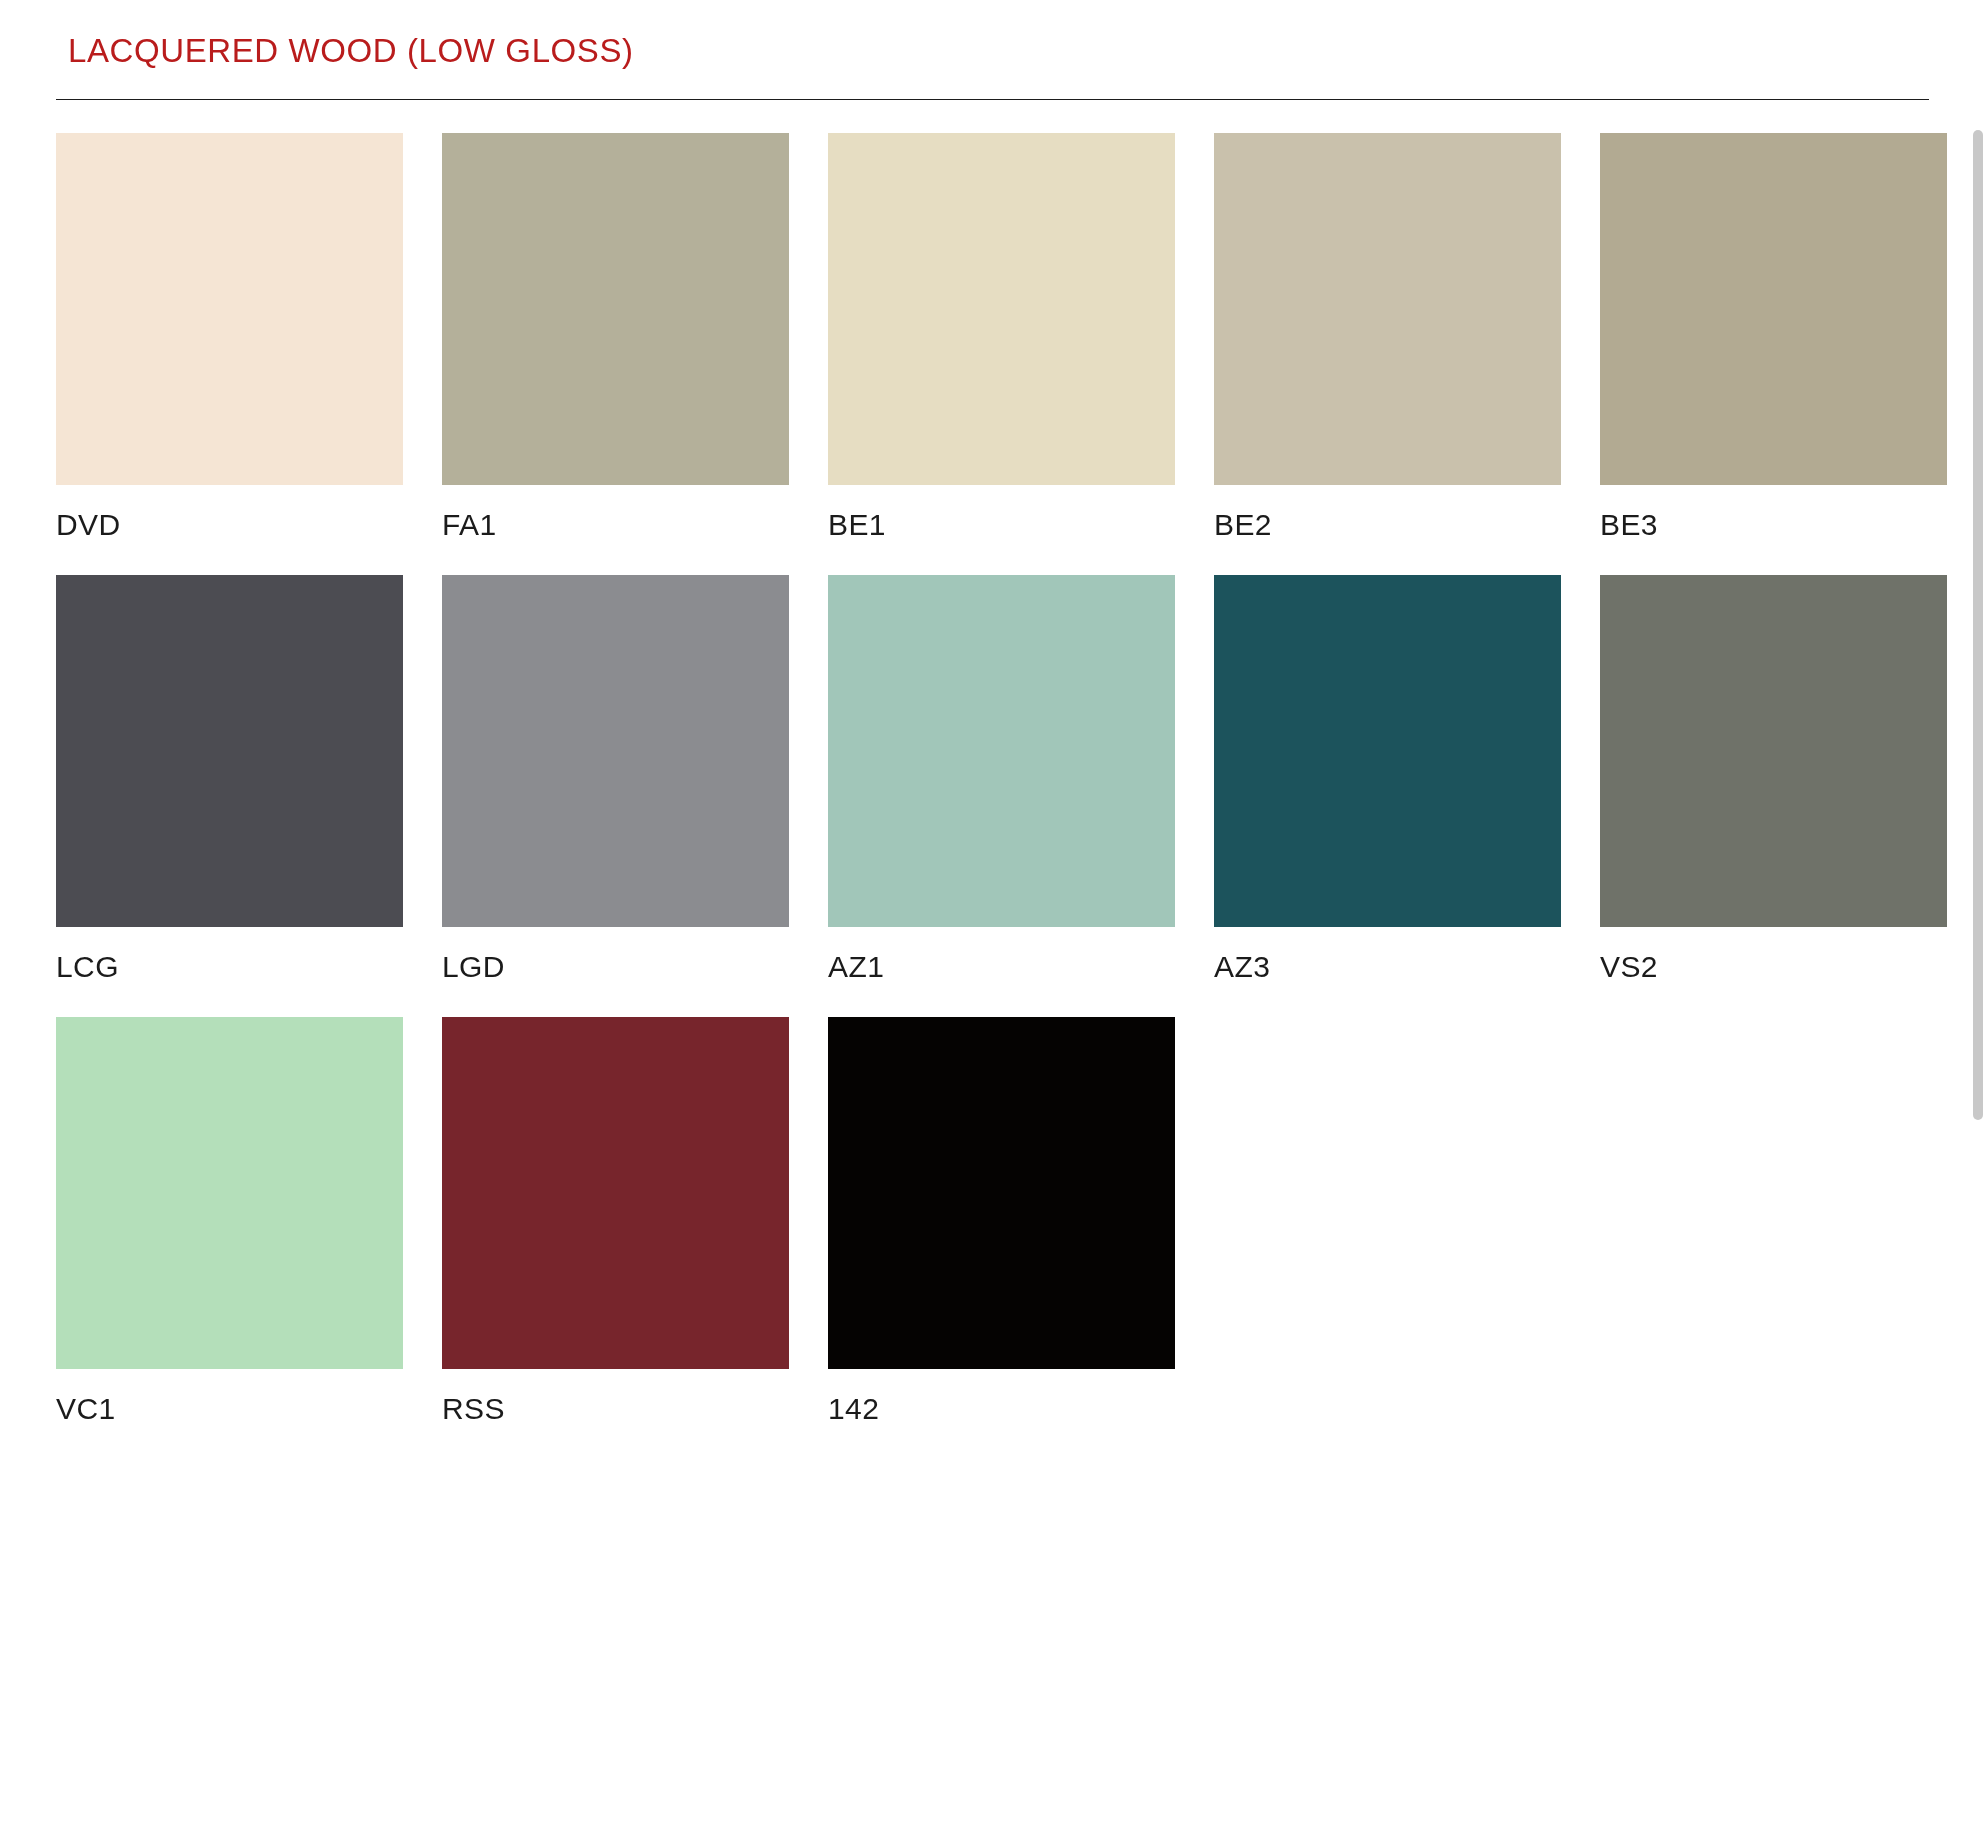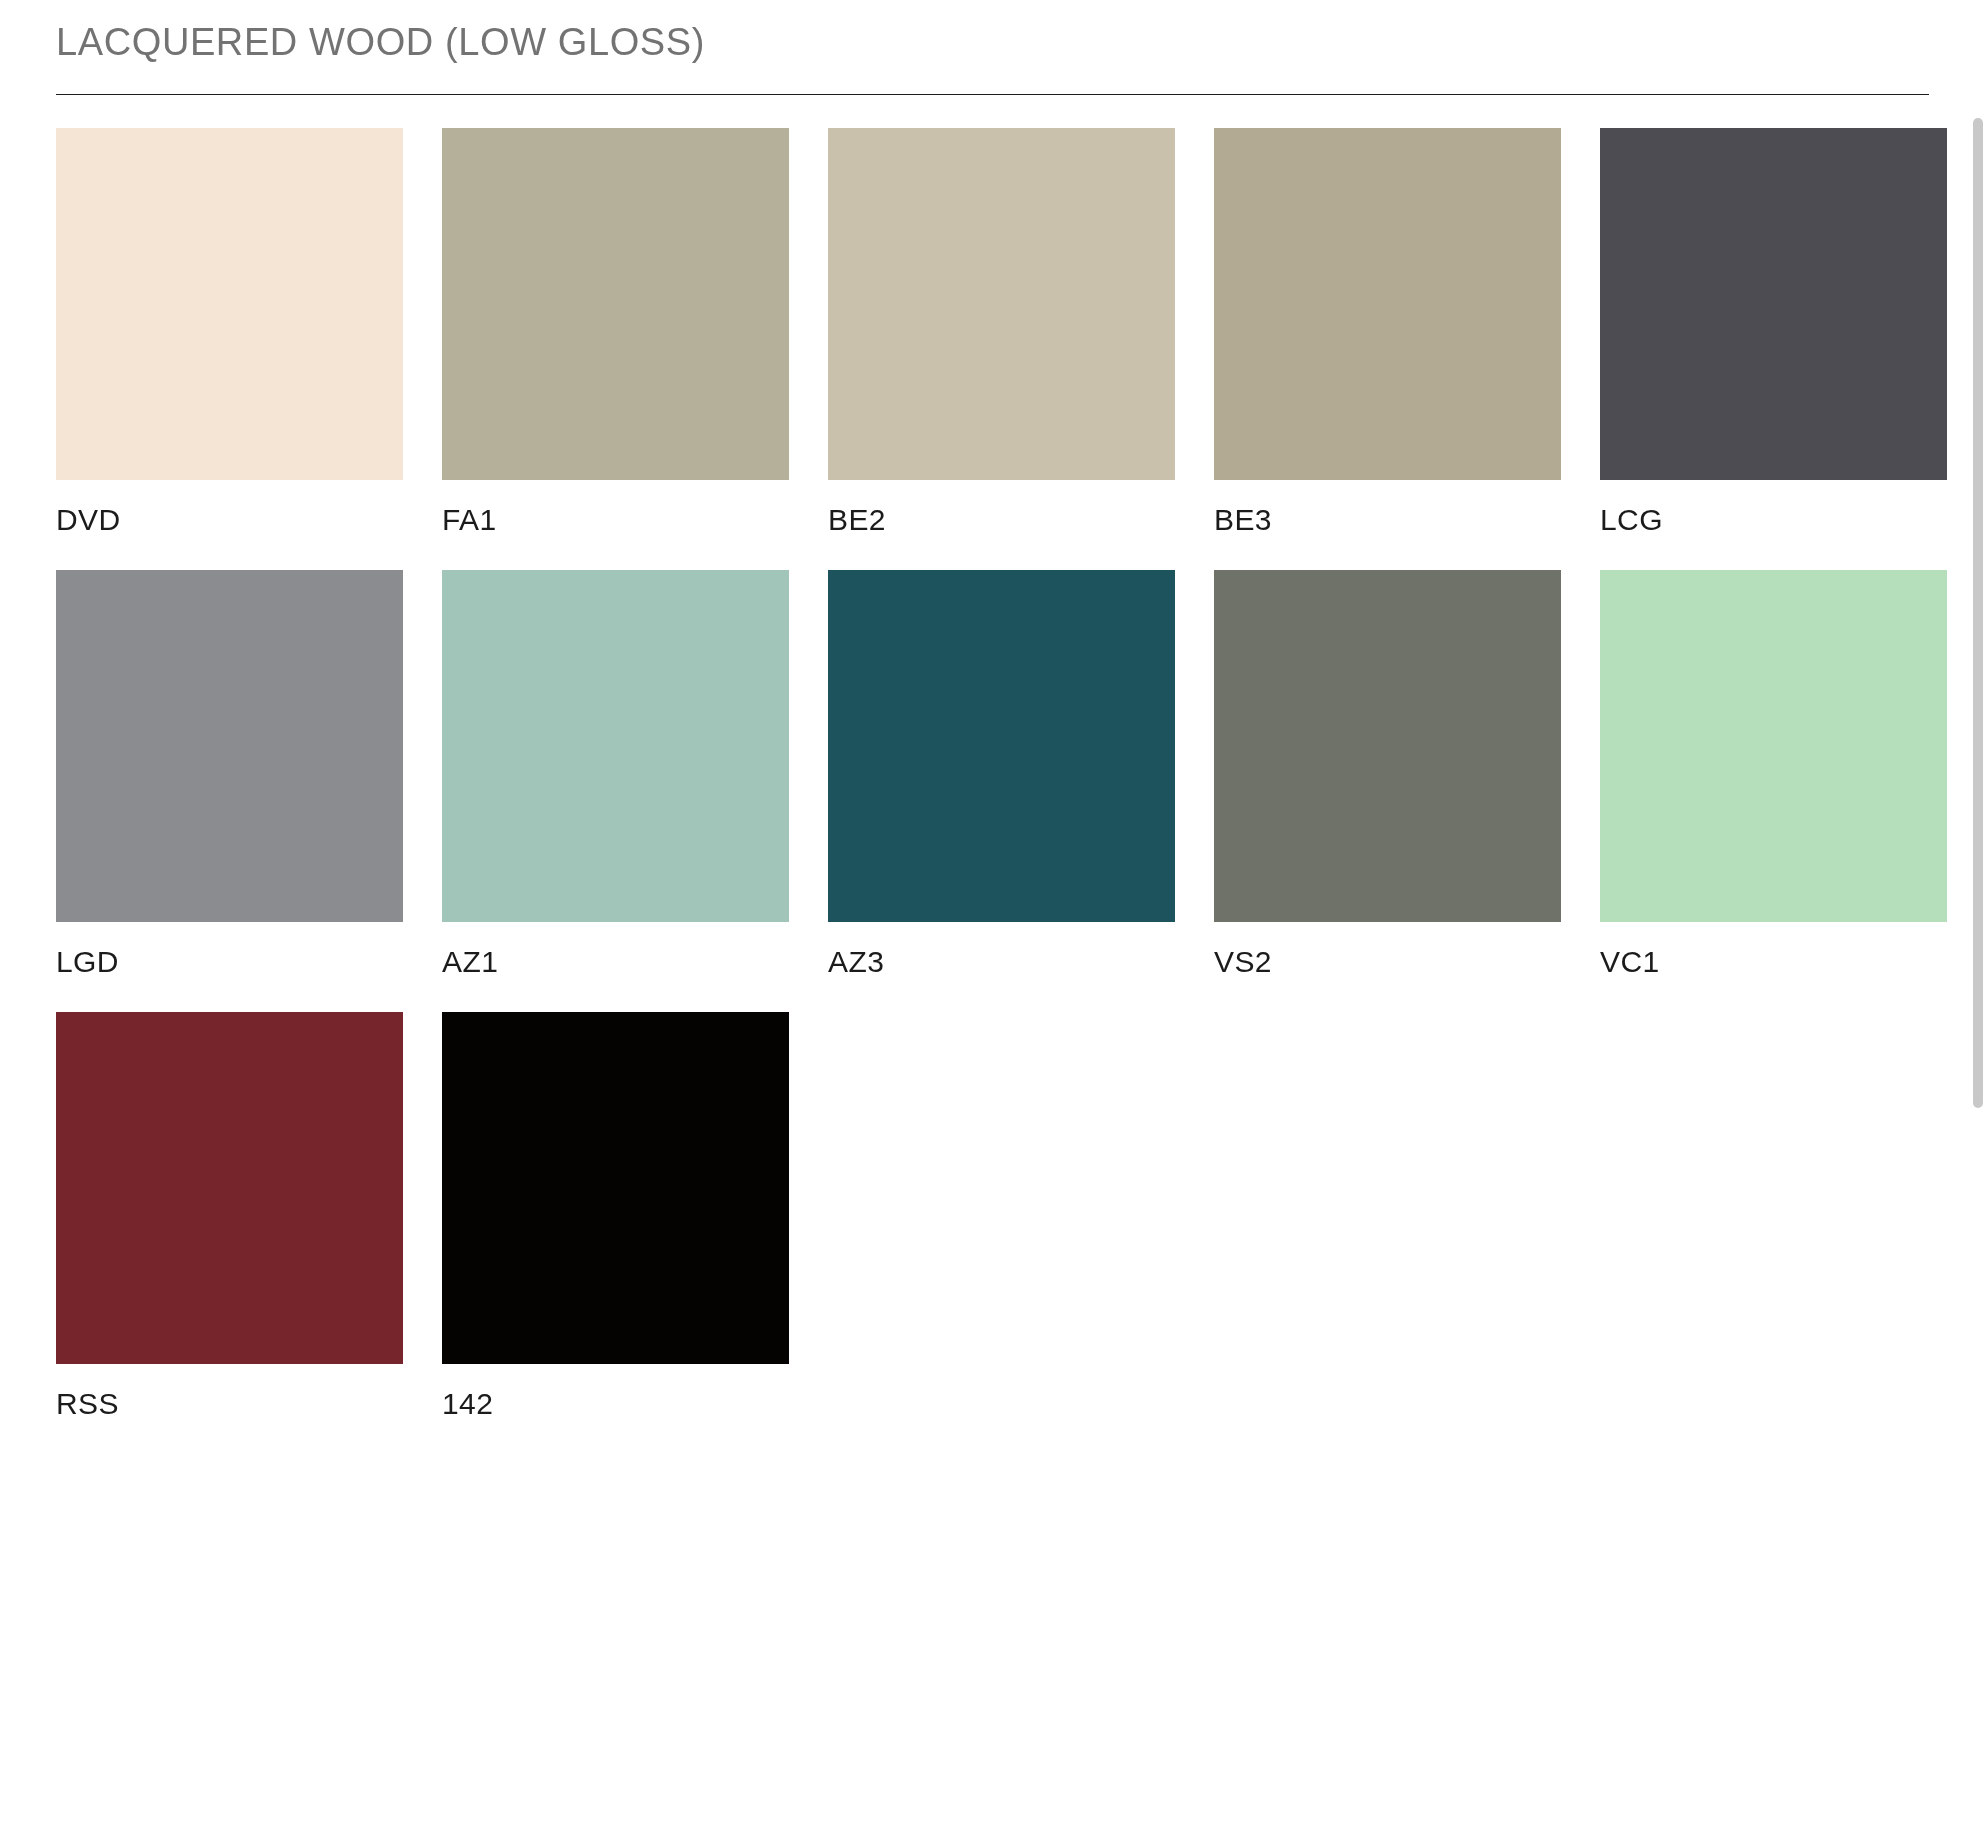--- a/index.html
+++ b/index.html
@@ -23,25 +23,25 @@
     width: 1987px;
     height: 1848px;
     padding: 0;
   }
 
   
   .header {
     padding: 0 58px 0 56px;
   }
   .section-title {
-    font-size: 38px;
+    font-size: 33px;
     font-weight: 400;
     letter-spacing: 0.6px;
-    color: #737373;
-    margin: 0;
+    color: #b91c1c;
+    margin: 12px;
     padding-top: 17.5px;
     line-height: 1.3;
     font-stretch: condensed;
     white-space: nowrap;
   }
   .title-rule {
     margin-top: 27px;
     border-top: 1.9px solid #1d1d1d;
     width: 100%;
     height: 0;
@@ -108,20 +108,24 @@
   <div class="swatch-grid" id="swatch-grid">
       <div class="swatch-cell">
         <div class="swatch-chip" style="background-color: rgb(245, 229, 212);"></div>
         <div class="swatch-label">DVD</div>
       </div>
       <div class="swatch-cell">
         <div class="swatch-chip" style="background-color: rgb(180, 176, 154);"></div>
         <div class="swatch-label">FA1</div>
       </div>
       <div class="swatch-cell">
+        <div class="swatch-chip" style="background-color: rgb(230, 221, 194);"></div>
+        <div class="swatch-label">BE1</div>
+      </div>
+      <div class="swatch-cell">
         <div class="swatch-chip" style="background-color: rgb(201, 193, 172);"></div>
         <div class="swatch-label">BE2</div>
       </div>
       <div class="swatch-cell">
         <div class="swatch-chip" style="background-color: rgb(178, 170, 146);"></div>
         <div class="swatch-label">BE3</div>
       </div>
       <div class="swatch-cell">
         <div class="swatch-chip" style="background-color: rgb(76, 76, 82);"></div>
         <div class="swatch-label">LCG</div>

